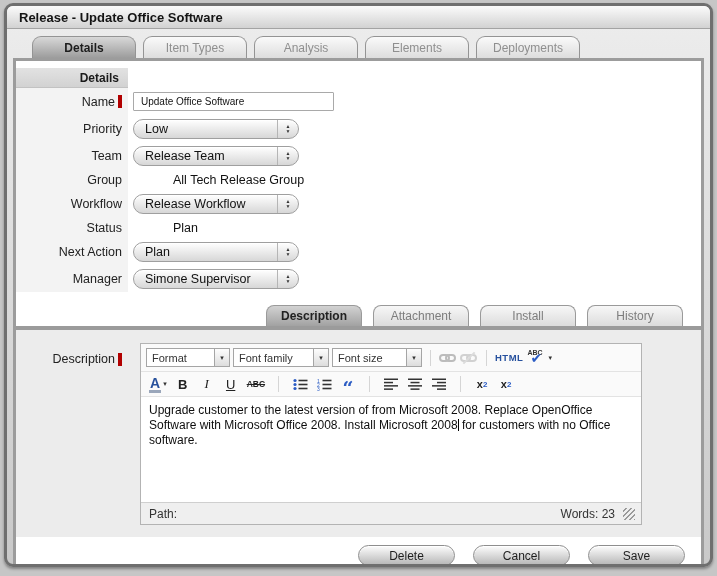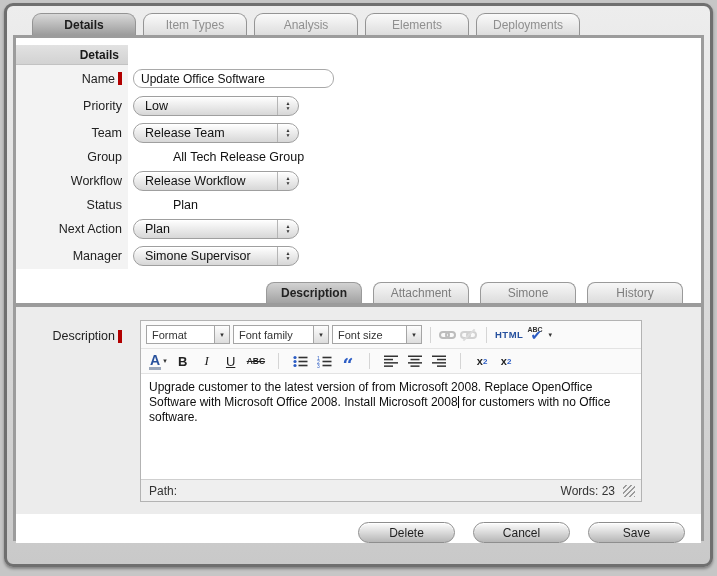--- a/index.html
+++ b/index.html
@@ -81,23 +81,23 @@
     font-size: 12.5px; color: #222;
   }
   .req {
     display: inline-block; width: 4px; height: 13px;
     background: #b20000;
   }
   .fctrl { margin-left: 5px; display: flex; align-items: center; font-size: 12.5px; color: #111; }
   .h27 { height: 27px; } .h21 { height: 21px; gap: 40px; }
   .text-input {
     width: 201px; height: 19px;
-    border: 1px solid #a9a9a9; border-radius: 9px;
+    border: 1px solid #a9a9a9; border-radius: 1px;
     font-family: "Liberation Sans", sans-serif;
-    font-size: 12px; color: #111;
+    font-size: 10px; color: #111;
     padding: 1px 7px;
     background: #fff;
   }
   .pill-select {
     width: 166px; height: 20px;
     border: 1px solid #9f9f9f; border-radius: 11px;
     background: linear-gradient(#ffffff, #d7d7d7);
     display: flex; align-items: center;
     padding-left: 11px;
     font-size: 12.5px; color: #111;
@@ -239,20 +239,23 @@
     font-family: "Liberation Sans", sans-serif;
     cursor: default;
   }
   .list-icon { display: block; }
 </style>
 </head>
 <body>
 
 <div class="window">
 
+  <div class="titlebar">
+    <span>Release - Update Office Software</span>
+  </div>
 
   <div class="tabstrip">
     <div class="tab active">
         <span>Details</span>
       </div>
     <div class="tab">
         <span>Item Types</span>
       </div>
     <div class="tab">
         <span>Analysis</span>
@@ -379,21 +382,21 @@
     </div>
 
     <div class="subtabs">
       <div class="subtab active">
           <span>Description</span>
         </div>
       <div class="subtab">
           <span>Attachment</span>
         </div>
       <div class="subtab">
-          <span>Simone</span>
+          <span>Install</span>
         </div>
       <div class="subtab">
           <span>History</span>
         </div>
     </div>
     <div class="divider"></div>
 
     <div class="lower">
       <div class="flabel" style="flex:0 0 112px; display:flex; justify-content:flex-end; gap:3px; padding-right:6px; font-size:12.5px; color:#222;">
         <span>Description</span>

